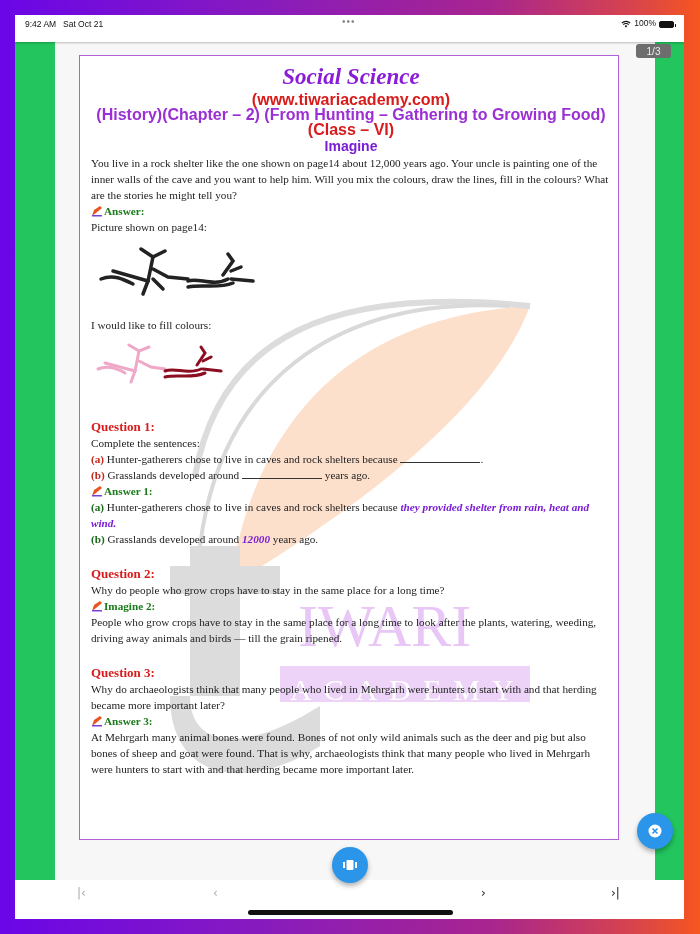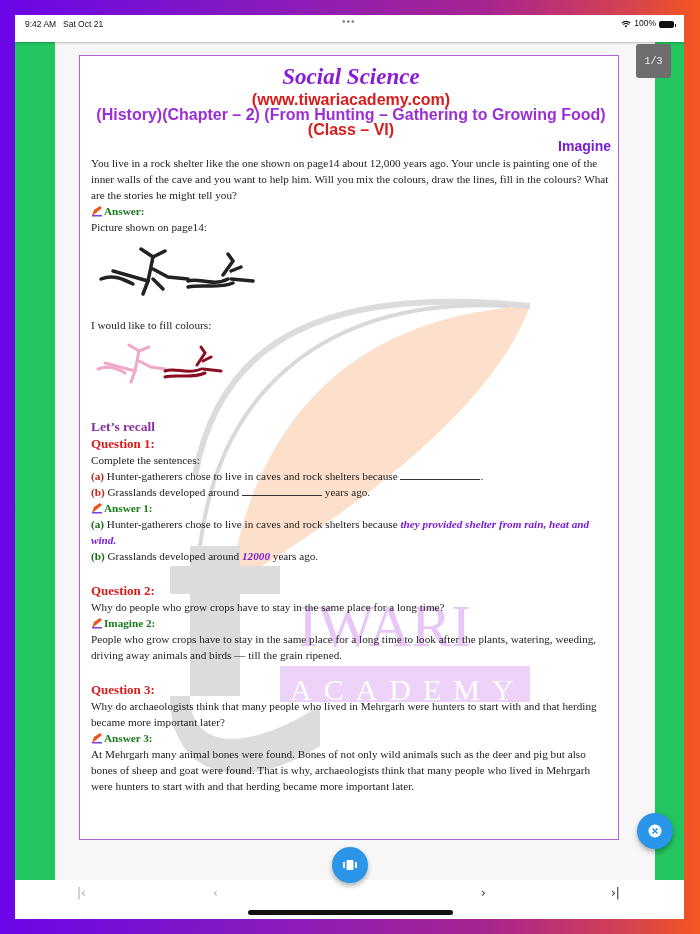--- a/index.html
+++ b/index.html
@@ -21,35 +21,35 @@
   .statusbar .date { position: absolute; left: 48px; top: 4px; }
   .statusbar .dots { position: absolute; left: 327px; top: 1px; font-size: 10px; color: #888; letter-spacing: 1px; }
   .statusbar .right { position: absolute; right: 10px; top: 3px; display: flex; align-items: flex-end; gap: 3px; }
   .battery { width: 15px; height: 7px; border: 1px solid #111; border-radius: 2px; position: relative; box-sizing: border-box; background: #111; }
   .battery::after { content: ""; position: absolute; right: -3px; top: 1.5px; width: 1.5px; height: 3px; background: #111; }
 
   .viewer {
     position: absolute; left: 40px; top: 27px; width: 600px; height: 838px; background: #f7f7f7;
   }
   .page-indicator {
-    position: absolute; left: 621px; top: 29px; width: 35px; height: 34px; border-radius: 3px;
-    background: #6e6e6e; color: #eee; font-family: Liberation Mono, monospace; font-size: 10px;
+    position: absolute; left: 621px; top: 29px; width: 35px; height: 14px; border-radius: 3px;
+    background: #6e6e6e; color: #eee; font-family: Liberation Sans, sans-serif; font-size: 10px;
     display: flex; align-items: center; justify-content: center; z-index: 4;
   }
   .page {
     position: absolute; left: 64px; top: 40px; width: 540px; height: 785px;
     background: #fff; border: 1.5px solid #b061d8; box-sizing: border-box; overflow: hidden;
   }
   .watermark { position: absolute; left: 0; top: 0; width: 540px; height: 785px; pointer-events: none; }
   .content { position: absolute; left: 11px; top: 0; width: 520px; font-size: 11.2px; line-height: 16px; color: #222; }
   .title { text-align: center; font-style: italic; font-weight: bold; font-size: 23px; color: #8a1cd8; margin-top: 6px; line-height: 30px; }
   .center { text-align: center; font-family: "Liberation Sans", sans-serif; font-weight: bold; font-size: 16px; line-height: 15px; }
   .red { color: #d81b1b; }
   .purple { color: #9b2fd4; }
-  .imagine { text-align: right; font-family: "Liberation Sans", sans-serif; font-weight: bold; font-size: 14px; color: #7a1bd6; line-height: 18px; }
+  .imagine { text-align: center; font-family: "Liberation Sans", sans-serif; font-weight: bold; font-size: 14px; color: #7a1bd6; line-height: 18px; }
   p { margin: 0; }
   .ans { color: #1b7a1b; font-weight: bold; display: flex; align-items: center; gap: 1px; }
   .pen { display: inline-block; width: 12px; height: 12px; }
   .q { color: #d81b1b; font-weight: bold; font-size: 13px; line-height: 17px; }
   .recall { color: #8a2ea0; font-weight: bold; font-size: 13.5px; line-height: 17px; }
   .lbl-r { color: #c4281d; font-weight: bold; }
   .lbl-g { color: #1b6b1b; font-weight: bold; }
   .em { color: #7a1bd6; font-style: italic; font-weight: bold; }
   .blank { display: inline-block; width: 80px; border-bottom: 1px solid #333; height: 10px; }
 
@@ -147,21 +147,20 @@
         <g stroke="#8b0e22" stroke-width="3" fill="none" stroke-linecap="round">
           <path d="M72 34 C 82 30, 95 38, 108 32"></path>
           <path d="M72 40 C 85 37, 98 42, 112 36"></path>
           <path d="M104 28 L 112 16 L 108 10"></path>
           <path d="M110 32 L 128 34"></path>
           <path d="M110 24 L 118 20"></path>
         </g>
       </svg>
 
       <div style="height:26px;"></div>
-      <div class="recall">Let’s recall</div>
 
       <div class="q">Question 1:</div>
       <p>Complete the sentences:</p>
       <p><span class="lbl-r">(a)</span> <span>Hunter-gatherers chose to live in caves and rock shelters because</span> <span class="blank"></span><span>.</span></p>
       <p><span class="lbl-r">(b)</span> <span>Grasslands developed around</span> <span class="blank"></span> <span>years ago.</span></p>
       <div class="ans">
         <svg class="pen" viewBox="0 0 12 12">
             <path d="M1 11 L3 5 L9 1 L11 3 L5 8 Z" fill="#e8551f"></path>
             <rect x="1" y="10" width="10" height="1.5" fill="#7a3fd6"></rect>
           </svg>

